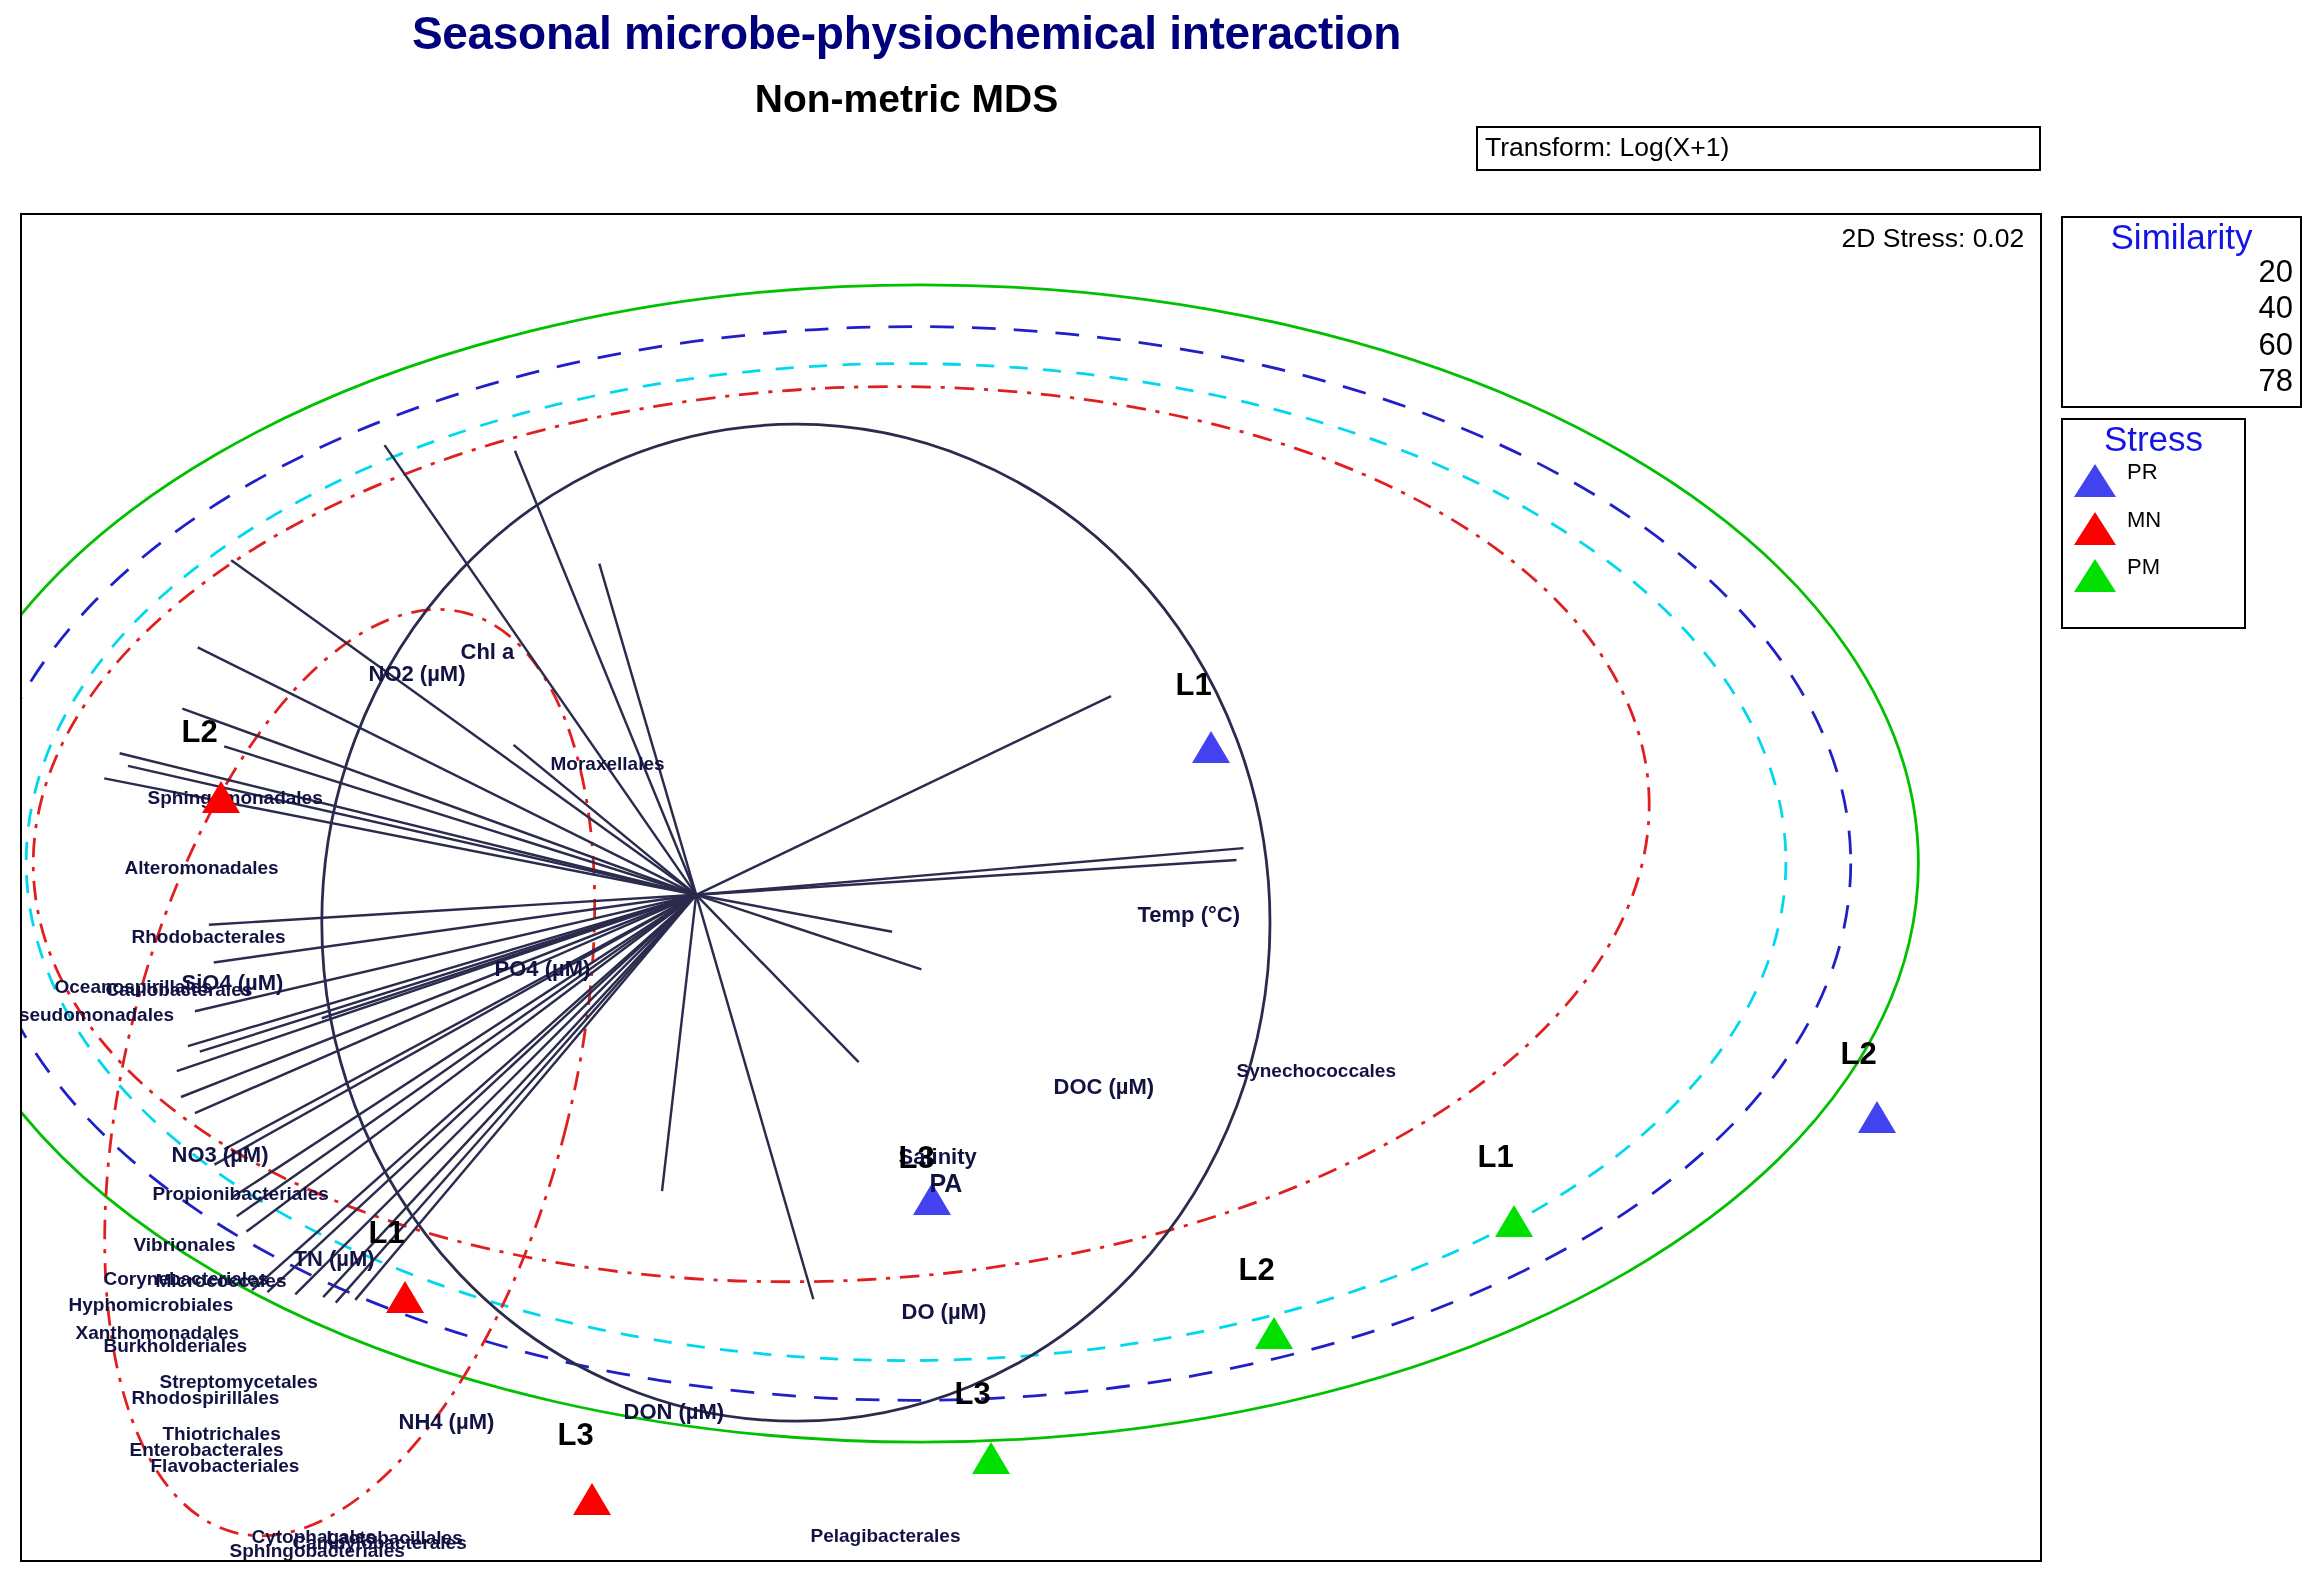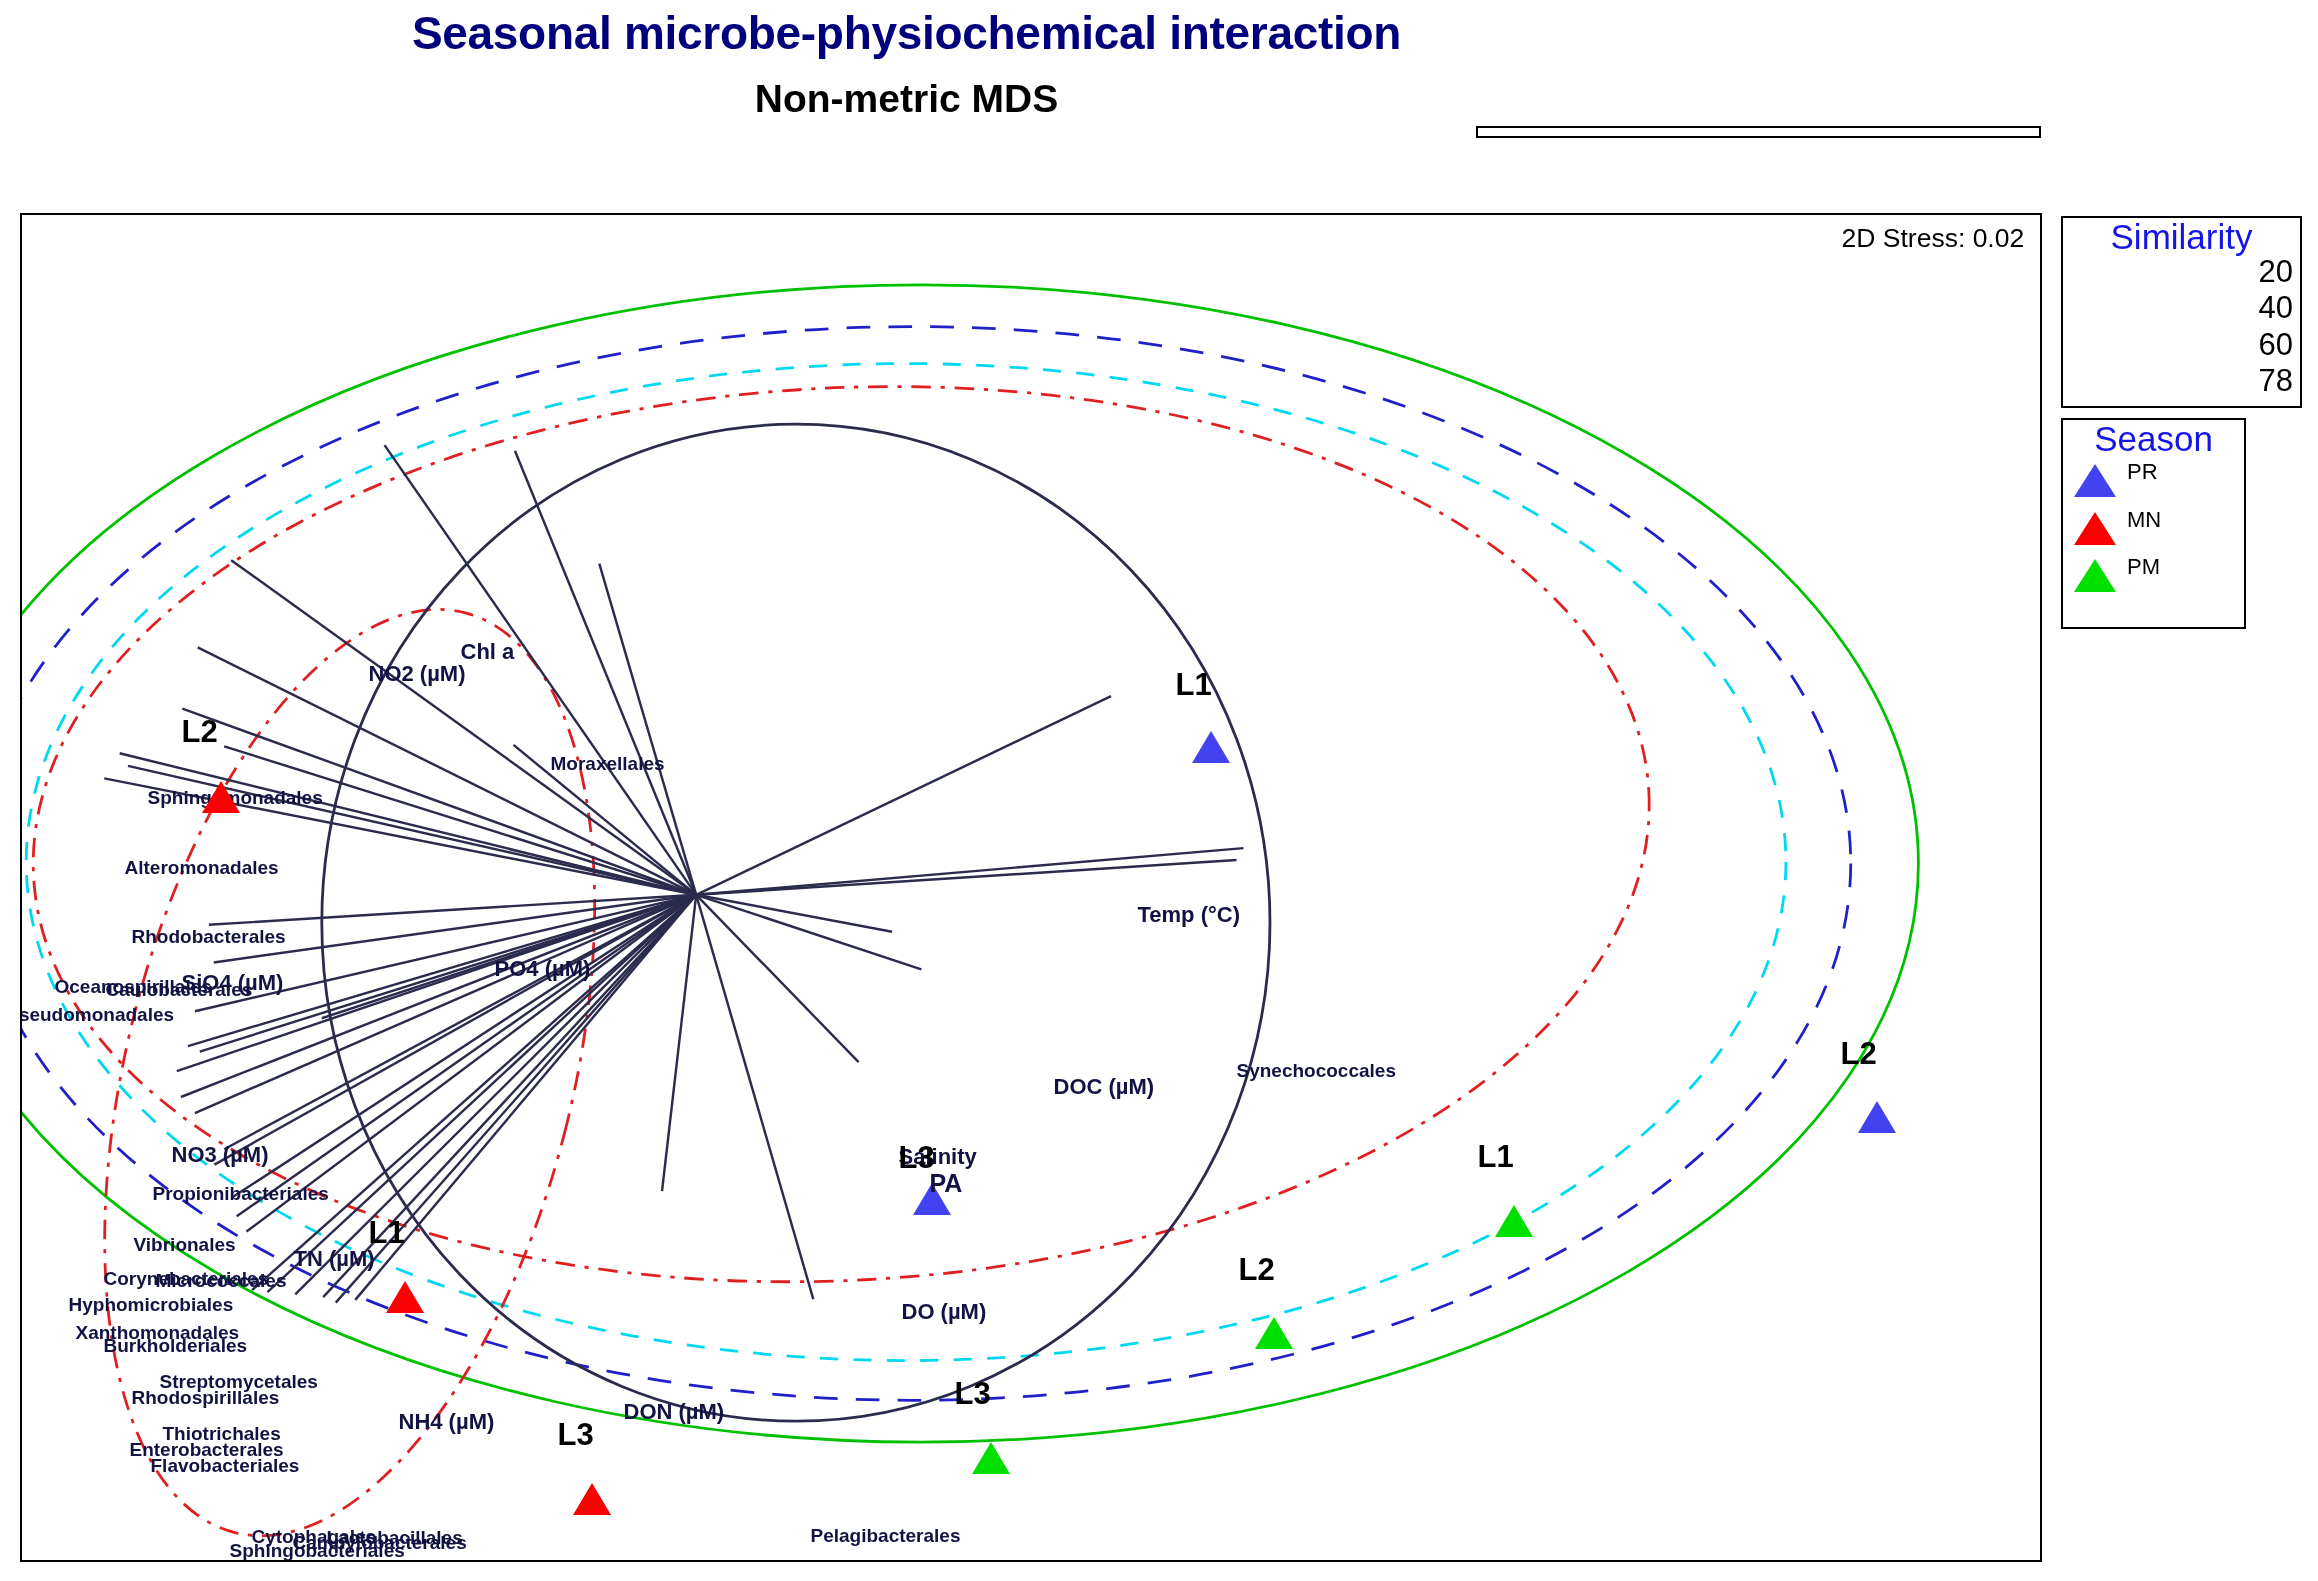--- a/index.html
+++ b/index.html
@@ -57,20 +57,21 @@
     border-left:19px solid transparent;border-right:19px solid transparent;border-bottom-width:32px;border-bottom-style:solid;}
   .pa-lab{position:absolute;font-size:25px;font-weight:600;color:#121243;}
 </style>
 </head>
 <body>
 
 <div id="title-main">Seasonal microbe-physiochemical interaction</div>
 <div id="title-sub">Non-metric MDS</div>
 
 <div id="transform-box">
+  <div>Transform: Log(X+1)</div>
 </div>
 
 <div id="plot-frame">
   <div id="stress">2D Stress: 0.02</div>
   <svg id="plot-svg" width="2017" height="1345" viewBox="0 0 2893 1929" style="position:absolute;left:0;top:0;">
 
     <g fill="none">
       <ellipse cx="1290" cy="930" rx="1430" ry="830" stroke="#00c000" stroke-width="4"></ellipse>
       <ellipse cx="1278" cy="930" rx="1345" ry="770" stroke="#2020c8" stroke-width="4" stroke-dasharray="34,26"></ellipse>
       <ellipse cx="1268" cy="928" rx="1262" ry="715" stroke="#00d8f0" stroke-width="4" stroke-dasharray="26,22"></ellipse>
@@ -215,21 +216,21 @@
       <div class="sim-row" style="top: 148px;">
         <svg width="148" height="11" class="sim-line" style="position: absolute; left: 11px; top: 11px;">
           <line x1="2" y1="8" x2="208" y2="8" stroke="#e02020" stroke-width="4" stroke-dasharray="16 8 4 8"></line>
         </svg>
         <div class="sim-val">78</div>
       </div>
     </div>
 </div>
 
 <div id="season-legend">
-  <div class="lg-title">Season</div>
+  <div class="lg-title">Stress</div>
   <div id="se-rows">
       <div class="se-row" style="top: 40px;">
         <div class="se-tri" style="border-bottom: 33px solid rgb(66, 66, 240);"></div>
         <div class="se-lab">PR</div>
       </div>
       <div class="se-row" style="top: 88px;">
         <div class="se-tri" style="border-bottom: 33px solid rgb(250, 0, 0);"></div>
         <div class="se-lab">MN</div>
       </div>
       <div class="se-row" style="top: 135px;">

